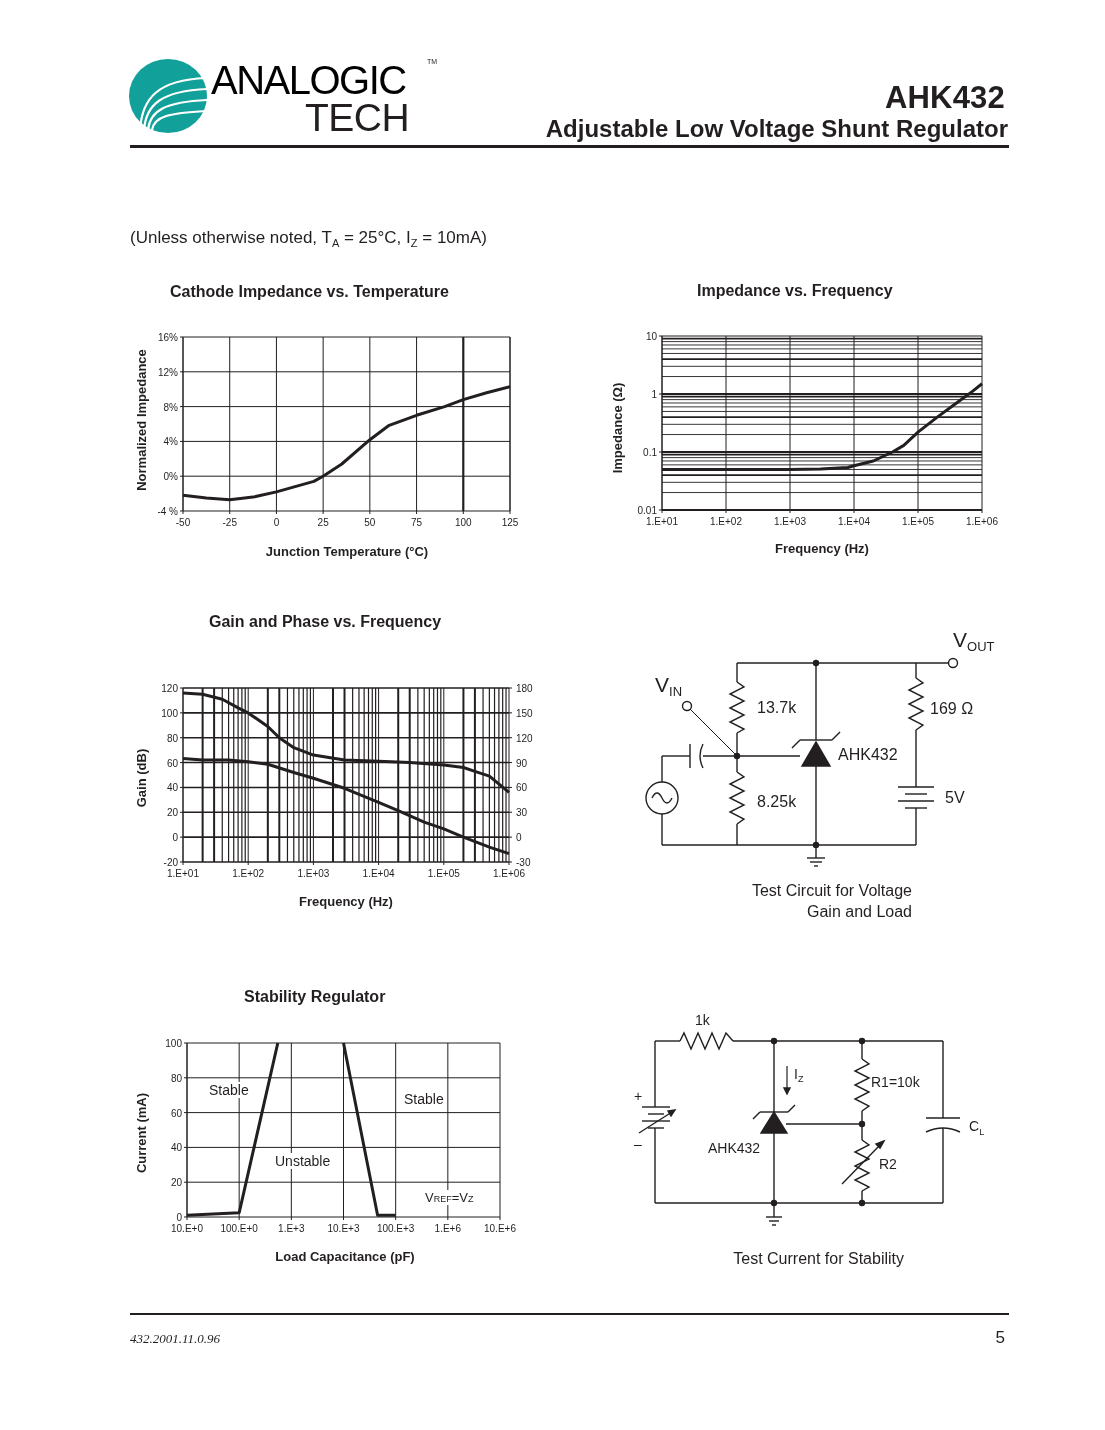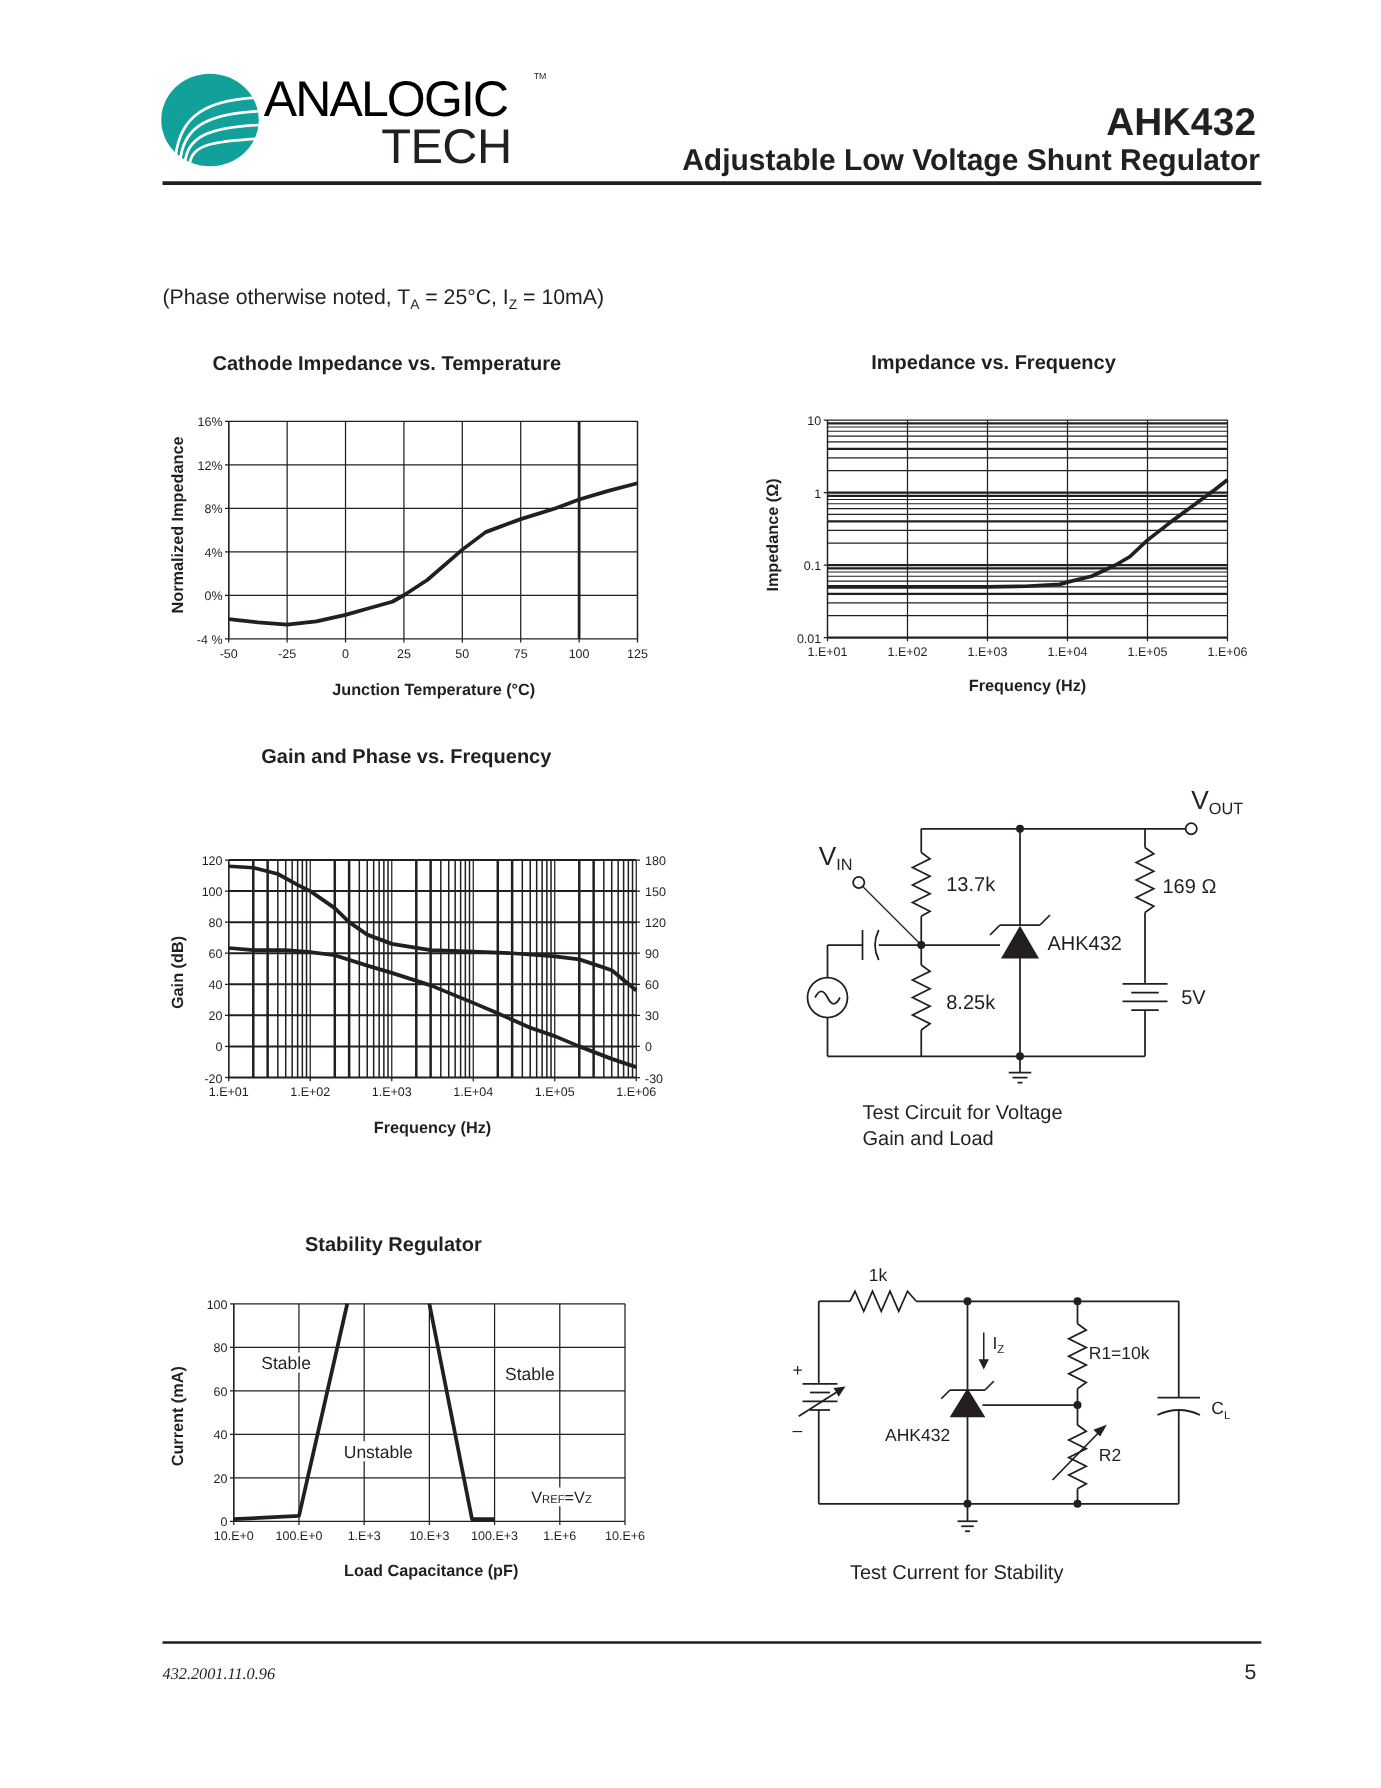--- a/index.html
+++ b/index.html
@@ -8,21 +8,21 @@
   .hdr-rule{position:absolute;left:130px;top:145px;width:879px;height:3px;background:#231f20;}
   .ftr-rule{position:absolute;left:130px;top:1313px;width:879px;height:2px;background:#231f20;}
   .part{position:absolute;right:100px;top:80px;font-size:31px;font-weight:bold;letter-spacing:0.2px;}
   .subtitle{position:absolute;right:97px;top:115px;font-size:24px;font-weight:bold;}
   .logo-text1{position:absolute;left:211px;top:58px;font-size:40px;letter-spacing:-1.5px;color:#000000;font-family:"Liberation Sans",sans-serif;}
   .logo-text2{position:absolute;left:305px;top:96px;font-size:39px;letter-spacing:-0.5px;color:#231f20;}
   .logo-tm{position:absolute;left:427px;top:58px;font-size:7px;}
   .note{position:absolute;left:130px;top:228px;font-size:17px;}
   .note sub{font-size:11px;}
   .ctitle{position:absolute;font-size:16px;font-weight:bold;white-space:nowrap;}
-  .cap{position:absolute;font-size:16px;text-align:left;}
+  .cap{position:absolute;font-size:16px;text-align:right;}
   .footer-code{position:absolute;left:130px;top:1331px;font-family:"Liberation Serif",serif;font-style:italic;font-size:13px;text-align:center;}
   .page-num{position:absolute;right:100px;top:1328px;font-size:17px;}
   svg text{font-family:"Liberation Sans",sans-serif;}
 </style>
 </head>
 <body>
 
 <div>
   <svg class="abs" style="left:128px;top:58px" width="80" height="76">
     <ellipse cx="40" cy="38" rx="39" ry="37" fill="#11a09a"></ellipse>
@@ -32,21 +32,21 @@
     <path d="M24 72 C26 58 42 55 78 53" stroke="#fff" stroke-width="2.2" fill="none"></path>
   </svg>
   <div class="logo-text1">ANALOGIC</div>
   <div class="logo-tm">TM</div>
   <div class="logo-text2">TECH</div>
   <div class="part">AHK432</div>
   <div class="subtitle">Adjustable Low Voltage Shunt Regulator</div>
   <div class="hdr-rule"></div>
 </div>
 
-<div class="note"><span>(Phase otherwise noted, T</span><sub>A</sub><span> = 25°C, I</span><sub>Z</sub><span> = 10mA)</span></div>
+<div class="note"><span>(Unless otherwise noted, T</span><sub>A</sub><span> = 25°C, I</span><sub>Z</sub><span> = 10mA)</span></div>
 
 <div class="ctitle" style="left:170px;top:283px">Cathode Impedance vs. Temperature</div>
 <svg class="abs" style="left:120px;top:320px" width="410" height="250" id="chart1">
   <text x="26" y="100" transform="rotate(-90 26 100)" text-anchor="middle" font-size="13" font-weight="bold" fill="#231f20">Normalized Impedance</text>
   <text x="227" y="236" text-anchor="middle" font-size="13" font-weight="bold" fill="#231f20">Junction Temperature (°C)</text>
 <g stroke="#231f20" fill="none">
       <line x1="63" y1="17" x2="63" y2="191" stroke-width="1"></line>
       <line x1="109.71428571428571" y1="17" x2="109.71428571428571" y2="191" stroke-width="1"></line>
       <line x1="156.42857142857142" y1="17" x2="156.42857142857142" y2="191" stroke-width="1"></line>
       <line x1="203.14285714285714" y1="17" x2="203.14285714285714" y2="191" stroke-width="1"></line>
@@ -151,21 +151,21 @@
     <text x="254" y="205" text-anchor="middle" font-size="10" fill="#231f20">1.E+04</text>
     <text x="318" y="205" text-anchor="middle" font-size="10" fill="#231f20">1.E+05</text>
     <text x="382" y="205" text-anchor="middle" font-size="10" fill="#231f20">1.E+06</text>
     <text x="57" y="20" text-anchor="end" font-size="10" fill="#231f20">10</text>
     <text x="57" y="78" text-anchor="end" font-size="10" fill="#231f20">1</text>
     <text x="57" y="136" text-anchor="end" font-size="10" fill="#231f20">0.1</text>
     <text x="57" y="194" text-anchor="end" font-size="10" fill="#231f20">0.01</text>
     <polyline points="62.0,149.5 126.0,149.5 190.0,149.5 220.5,149.0 247.8,147.5 254.0,145.7 273.3,141.0 292.5,132.0 303.8,125.4 318.0,112.1 337.3,97.1 356.5,83.0 372.1,71.6 382.0,63.8" fill="none" stroke="#231f20" stroke-width="3" stroke-linejoin="round"></polyline>
   </svg>
 
-<div class="ctitle" style="left:209px;top:597px">Gain and Phase vs. Frequency</div>
+<div class="ctitle" style="left:209px;top:613px">Gain and Phase vs. Frequency</div>
 <svg class="abs" style="left:120px;top:670px" width="430" height="250" id="chart3">
   <text x="26" y="108" transform="rotate(-90 26 108)" text-anchor="middle" font-size="13" font-weight="bold" fill="#231f20">Gain (dB)</text>
   <text x="226" y="236" text-anchor="middle" font-size="13" font-weight="bold" fill="#231f20">Frequency (Hz)</text>
 <g stroke="#231f20" fill="none">
       <line x1="63" y1="18" x2="63" y2="192" stroke-width="1"></line>
       <line x1="82.62715571729157" y1="18" x2="82.62715571729157" y2="192" stroke-width="2"></line>
       <line x1="94.10830580772199" y1="18" x2="94.10830580772199" y2="192" stroke-width="2"></line>
       <line x1="102.25431143458314" y1="18" x2="102.25431143458314" y2="192" stroke-width="1.2"></line>
       <line x1="108.57284428270842" y1="18" x2="108.57284428270842" y2="192" stroke-width="1.2"></line>
       <line x1="113.73546152501356" y1="18" x2="113.73546152501356" y2="192" stroke-width="1.2"></line>

